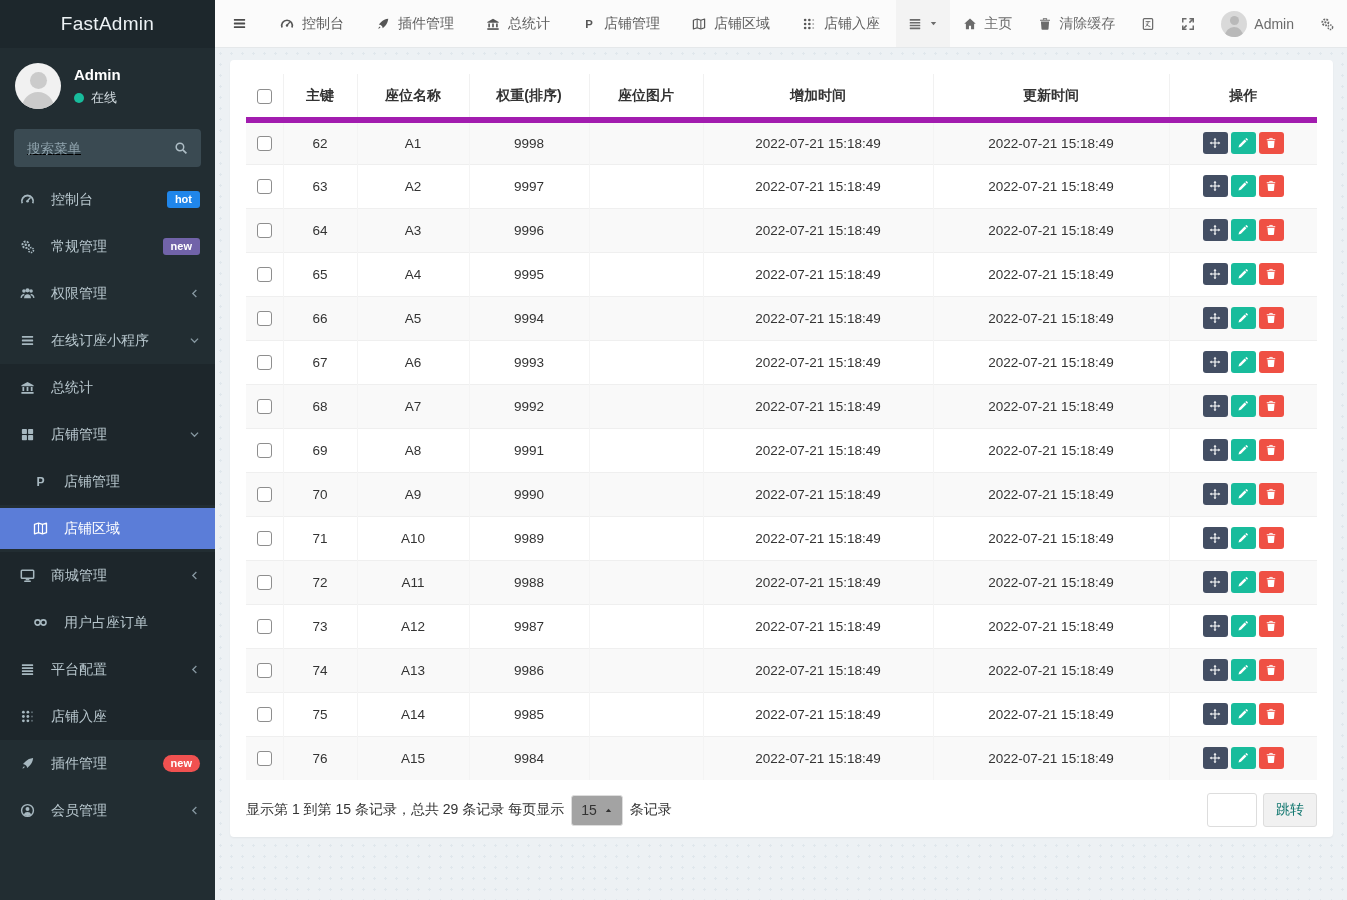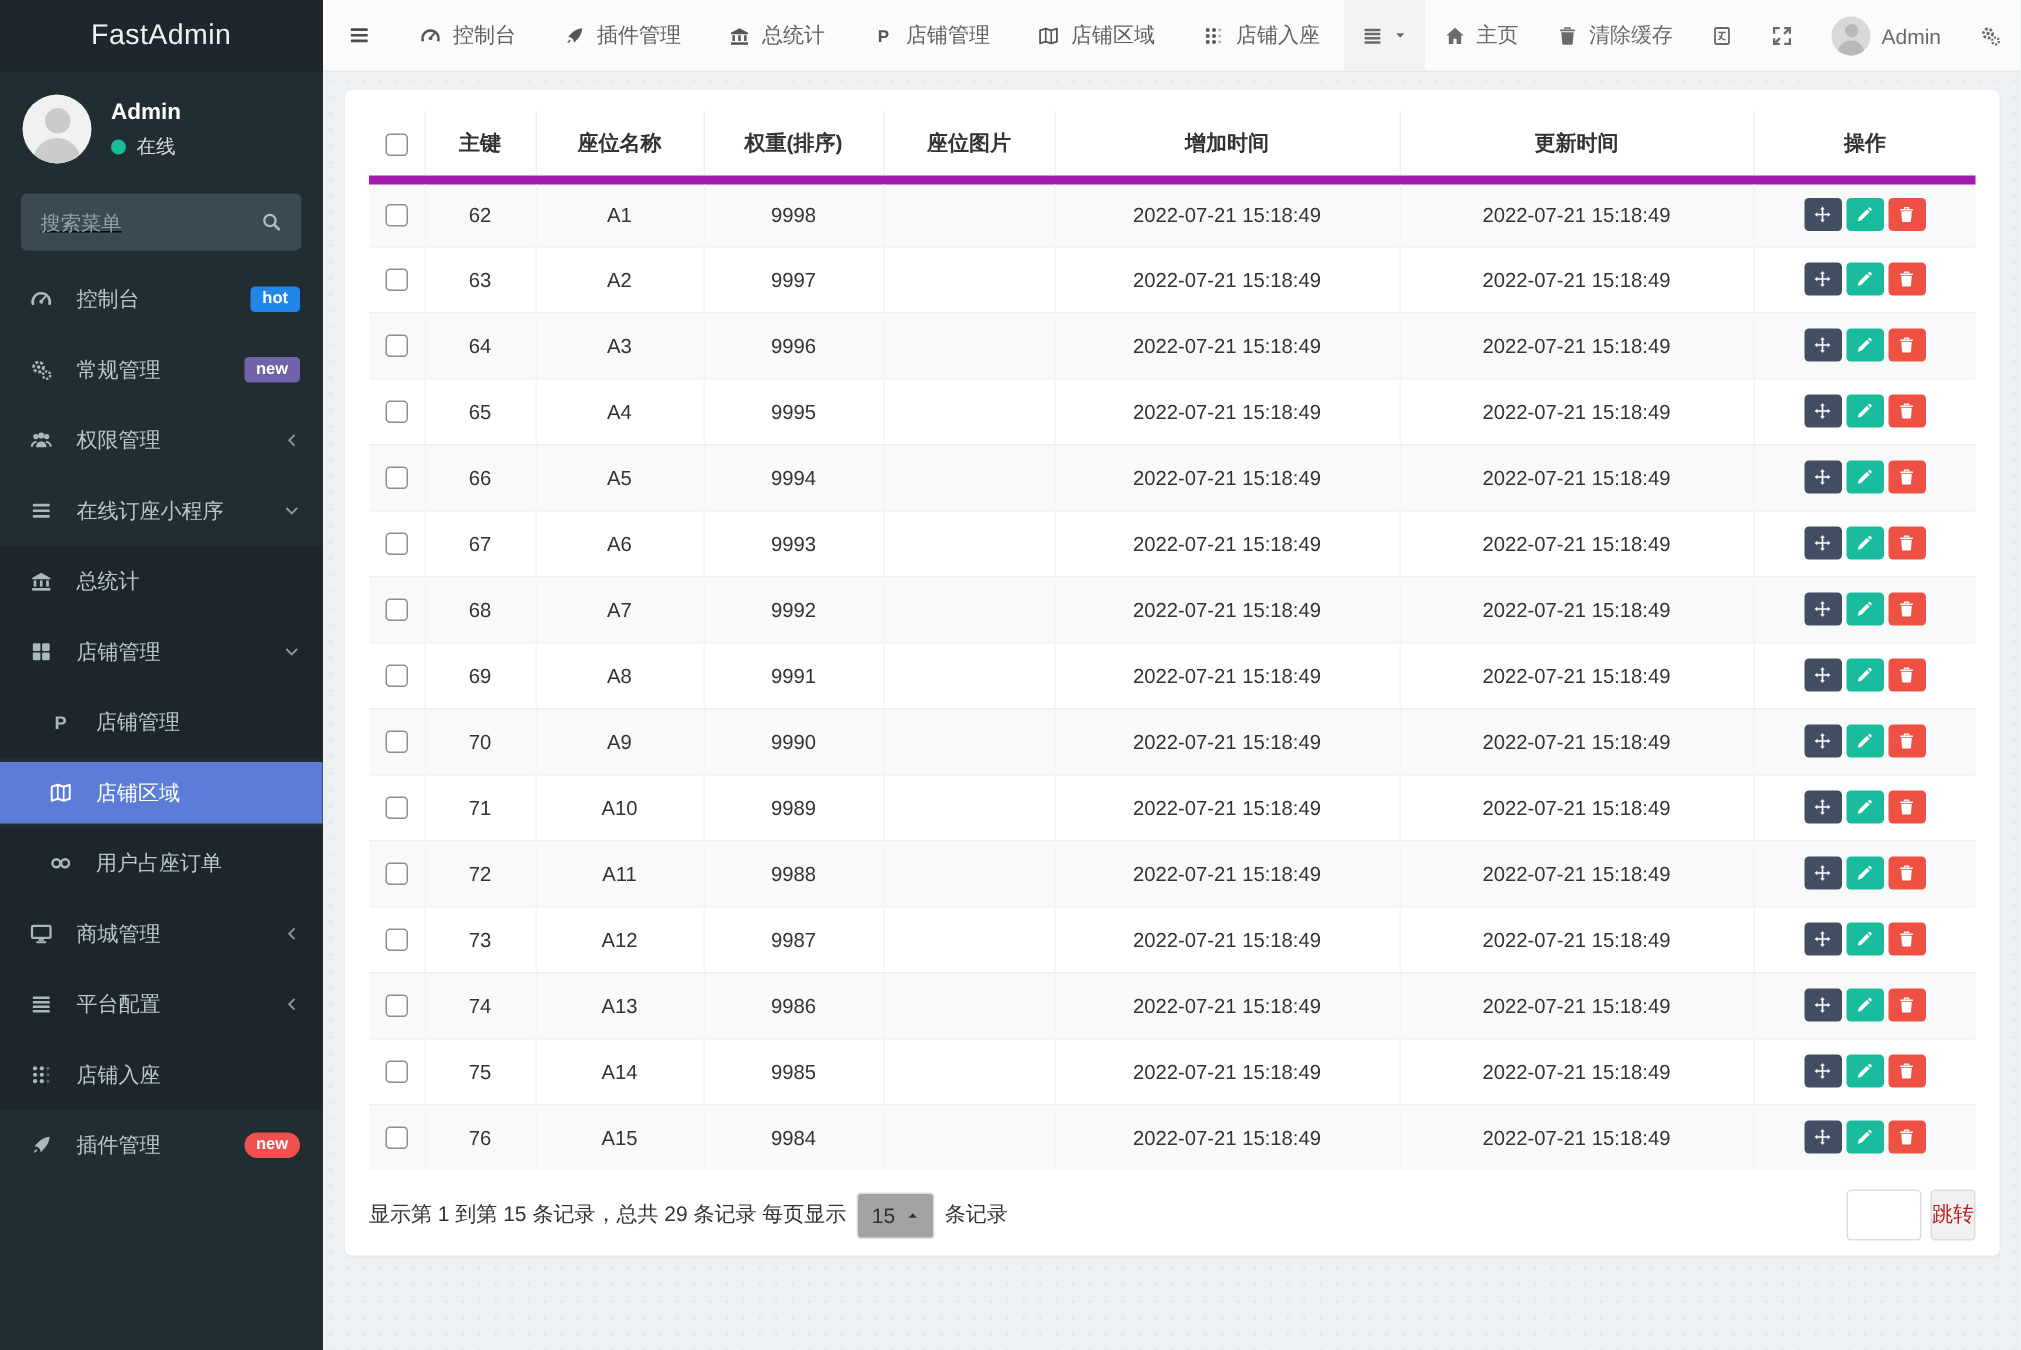--- a/index.html
+++ b/index.html
@@ -80,22 +80,22 @@
               border:1px solid #ddd; border-radius:3px; background:#a3a3a3; cursor:pointer; }
   .pagesize .icon svg { width:9px; height:9px; }
   .pager { margin-left:auto; display:flex; align-items:center; }
   .pgroup { display:flex; border:1px solid #ddd; border-radius:3px; overflow:hidden; }
   .pbtn { height:34px; min-width:33px; padding:0 14px; display:flex; align-items:center; justify-content:center;
           font-size:14px; color:#333; background:#fff; border:0; border-left:1px solid #ddd; cursor:pointer; }
   .pbtn:first-child { border-left:0; }
   .pbtn.num { padding:0 12px; }
   .pbtn.active { background:#2c3e50; color:#fff; }
   .jumpinput { width:50px; height:34px; margin-left:7px; border:1px solid #ddd; border-radius:3px; background:#fff; outline:0; padding:0 6px; font-size:14px; }
-  .jumpbtn { height:34px; margin-left:6px; padding:0 0; border:1px solid #ddd; border-radius:3px;
-             background:#f1f1f1; font-size:14px; color:#b91c1c; display:flex; align-items:center; cursor:pointer; }
+  .jumpbtn { height:34px; margin-left:6px; padding:0 12px; border:1px solid #ddd; border-radius:3px;
+             background:#f1f1f1; font-size:14px; color:#0f766e; display:flex; align-items:center; cursor:pointer; }
 </style>
 </head>
 <body>
 
 <div id="sidebar">
   <div class="logo">FastAdmin</div>
   <div class="userpanel">
     <div class="avatar-lg"></div>
     <div>
       <div class="uname">Admin</div>
@@ -201,41 +201,41 @@
       </li>
       <li class="mi lvl3 section active" style="background: rgb(91, 125, 216);">
         <span class="icon">
           <svg viewBox="0 0 16 16" fill="currentColor" xmlns="http://www.w3.org/2000/svg">
             <path d="M1.6 3.7 5.9 2.3 10.1 3.7 14.4 2.3v10L10.1 13.7 5.9 12.3 1.6 13.7z" fill="none" stroke="currentColor" stroke-width="1.4" stroke-linejoin="round"></path>
             <path d="M5.9 2.3v10M10.1 3.7v10" fill="none" stroke="currentColor" stroke-width="1.2"></path>
           </svg>
         </span>
         <span class="label">店铺区域</span>
       </li>
-      <li class="mi lvl3 section">
-        <span class="icon">
-          <svg viewBox="0 0 16 16" fill="currentColor" xmlns="http://www.w3.org/2000/svg">
-            <circle cx="4.9" cy="8" r="2.8" fill="none" stroke="currentColor" stroke-width="1.7"></circle>
-            <circle cx="11.1" cy="8" r="2.8" fill="none" stroke="currentColor" stroke-width="1.7"></circle>
-          </svg>
-        </span>
-        <span class="label">用户占座订单</span>
-      </li>
       <li class="mi lvl2 section">
         <span class="icon">
           <svg viewBox="0 0 16 16" fill="currentColor" xmlns="http://www.w3.org/2000/svg">
             <rect x="1.4" y="2.4" width="13.2" height="8.6" rx=".9" fill="none" stroke="currentColor" stroke-width="1.6"></rect>
             <rect x="6.1" y="11.8" width="3.8" height="1.3"></rect>
             <rect x="4.4" y="13.3" width="7.2" height="1.5" rx=".5"></rect>
           </svg>
         </span>
         <span class="label">商城管理</span>
         <span class="chev"><svg viewBox="0 0 16 16" fill="currentColor" xmlns="http://www.w3.org/2000/svg">
             <path d="M10.7 2.8 5.5 8l5.2 5.2" fill="none" stroke="currentColor" stroke-width="1.9"></path>
           </svg></span>
+      </li>
+      <li class="mi lvl3 section">
+        <span class="icon">
+          <svg viewBox="0 0 16 16" fill="currentColor" xmlns="http://www.w3.org/2000/svg">
+            <circle cx="4.9" cy="8" r="2.8" fill="none" stroke="currentColor" stroke-width="1.7"></circle>
+            <circle cx="11.1" cy="8" r="2.8" fill="none" stroke="currentColor" stroke-width="1.7"></circle>
+          </svg>
+        </span>
+        <span class="label">用户占座订单</span>
       </li>
       <li class="mi lvl2 section">
         <span class="icon">
           <svg viewBox="0 0 16 16" fill="currentColor" xmlns="http://www.w3.org/2000/svg">
             <rect x="2" y="2.4" width="12" height="1.9" rx=".4"></rect>
             <rect x="2" y="5.6" width="12" height="1.9" rx=".4"></rect>
             <rect x="2" y="8.8" width="12" height="1.9" rx=".4"></rect>
             <rect x="2" y="12" width="12" height="1.9" rx=".4"></rect>
           </svg>
         </span>
@@ -262,20 +262,33 @@
       </li>
       <li class="mi lvl1">
         <span class="icon">
           <svg viewBox="0 0 16 16" fill="currentColor" xmlns="http://www.w3.org/2000/svg">
             <path d="M14 2c-3.2.3-6 1.6-8.1 3.8L3.2 8.5l2.2.7L7 10.7l.7 2.2 2.7-2.7C12.4 8 13.7 5.2 14 2z"></path>
             <path d="M2.6 13.4c1-.2 2-.9 2.5-1.8l-.7-.7c-.9.5-1.6 1.5-1.8 2.5z"></path>
           </svg>
         </span>
         <span class="label">插件管理</span>
         <span class="badge pill" style="background: rgb(240, 81, 80);">new</span>
+      </li>
+      <li class="mi lvl1">
+        <span class="icon">
+          <svg viewBox="0 0 16 16" fill="currentColor" xmlns="http://www.w3.org/2000/svg">
+            <circle cx="8" cy="8" r="6.3" fill="none" stroke="currentColor" stroke-width="1.5"></circle>
+            <circle cx="8" cy="6.4" r="2.1"></circle>
+            <path d="M4 12.3c.8-1.7 2.2-2.6 4-2.6s3.2.9 4 2.6a6.3 6.3 0 0 1-8 0z"></path>
+          </svg>
+        </span>
+        <span class="label">会员管理</span>
+        <span class="chev"><svg viewBox="0 0 16 16" fill="currentColor" xmlns="http://www.w3.org/2000/svg">
+            <path d="M10.7 2.8 5.5 8l5.2 5.2" fill="none" stroke="currentColor" stroke-width="1.9"></path>
+          </svg></span>
       </li>
     </ul>
 </div>
 
 <div id="navbar">
   <div class="hamb">
     <span class="icon">
         <svg viewBox="0 0 16 16" fill="currentColor" xmlns="http://www.w3.org/2000/svg">
           <rect x="2" y="3.1" width="12" height="1.9" rx=".4"></rect>
           <rect x="2" y="7.05" width="12" height="1.9" rx=".4"></rect>

